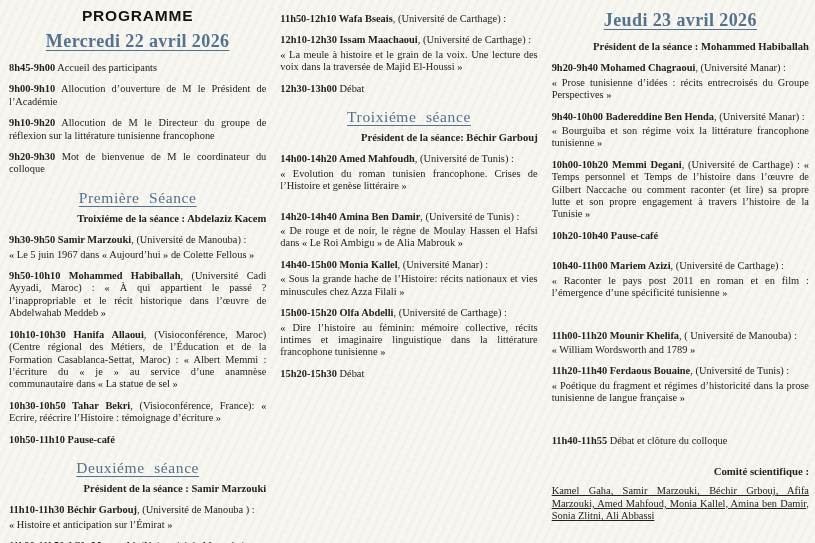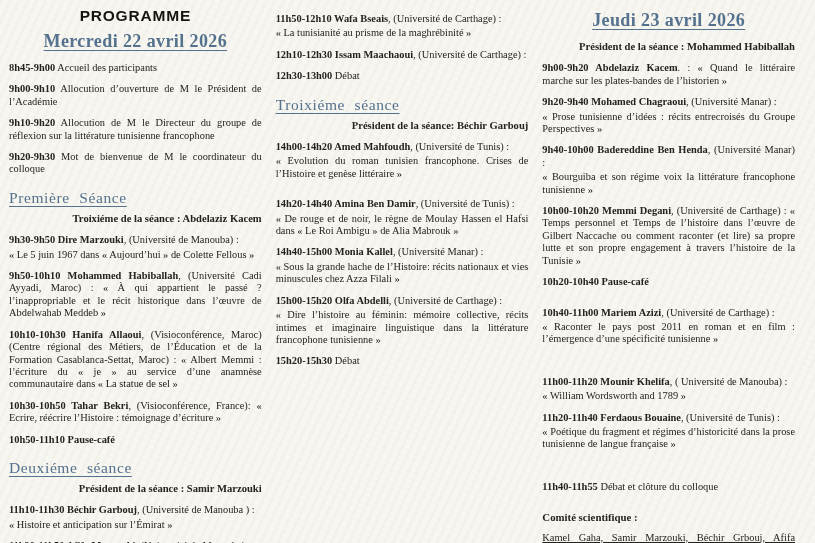--- a/index.html
+++ b/index.html
@@ -17,21 +17,21 @@
     font-family: "Liberation Serif", "DejaVu Serif", serif;
     color: #262220;
     --heading: #54718d;
   }
   .page {
     box-sizing: border-box;
     width: 815px;
     height: 468px;
     display: flex;
     gap: 14px;
-    padding: 4px 20px 0 9px;
+    padding: 4px 6px 0 9px;
   }
   .col { flex: 1; min-width: 0; }
 
   .prog-title {
     font-family: "Liberation Sans", "DejaVu Sans", sans-serif;
     font-weight: bold;
     font-size: 15.5px;
     letter-spacing: 0.8px;
     text-align: center;
     color: #151412;
@@ -42,20 +42,21 @@
     text-align: center;
     color: var(--heading);
     font-weight: bold;
     font-size: 18px;
     letter-spacing: 0.4px;
     text-decoration: underline;
     text-underline-offset: 3px;
     margin: 6px 0 10px 0;
   }
   .h-session {
+    text-align: center;
     color: var(--heading);
     font-weight: normal;
     font-size: 15.5px;
     letter-spacing: 0.6px;
     word-spacing: 5px;
     text-decoration: underline;
     text-underline-offset: 3px;
     margin: 13px 0 6px 0;
   }
   .chair {
@@ -72,21 +73,21 @@
     margin: 9px 0 0 0;
   }
   .entry .lead { font-weight: bold; }
   .quote {
     font-size: 10.4px;
     line-height: 12.4px;
     text-align: justify;
     margin: 2px 0 0 0;
   }
   .committee {
-    text-align: left;
+    text-align: right;
     font-weight: bold;
     font-size: 10.8px;
     line-height: 12.4px;
     margin: 18px 0 0 0;
   }
   .names {
     font-size: 10.4px;
     line-height: 12.4px;
     text-align: justify;
     margin: 8px 0 0 0;
@@ -102,57 +103,56 @@
   <div class="col">
     <div class="prog-title">PROGRAMME</div>
     <div>
         <div class="h-day">Mercredi 22 avril 2026</div>
         <div class="entry"><span class="lead">8h45-9h00</span> Accueil des participants</div>
         <div class="entry"><span class="lead">9h00-9h10</span> Allocution d’ouverture de M le Président de l’Académie</div>
         <div class="entry"><span class="lead">9h10-9h20</span> Allocution de M le Directeur du groupe de réflexion sur la littérature tunisienne francophone</div>
         <div class="entry"><span class="lead">9h20-9h30</span> Mot de bienvenue de M le coordinateur du colloque</div>
         <div class="h-session">Première Séance</div>
         <div class="chair">Troixiéme de la séance : Abdelaziz Kacem</div>
-        <div class="entry"><span class="lead">9h30-9h50 Dire Marzouki</span>, (Université de Manouba) :</div>
+        <div class="entry"><span class="lead">9h30-9h50 Samir Marzouki</span>, (Université de Manouba) :</div>
         <div class="quote">« Le 5 juin 1967 dans « Aujourd’hui » de Colette Fellous »</div>
         <div class="entry"><span class="lead">9h50-10h10 Mohammed Habiballah</span>, (Université Cadi Ayyadi, Maroc) : « À qui appartient le passé ? l’inappropriable et le récit historique dans l’œuvre de Abdelwahab Meddeb »</div>
         <div class="entry"><span class="lead">10h10-10h30 Hanifa Allaoui</span>, (Visioconférence, Maroc) (Centre régional des Métiers, de l’Éducation et de la Formation Casablanca-Settat, Maroc) : « Albert Memmi : l’écriture du « je » au service d’une anamnèse communautaire dans « La statue de sel »</div>
         <div class="entry"><span class="lead">10h30-10h50 Tahar Bekri</span>, (Visioconférence, France): « Ecrire, réécrire l’Histoire : témoignage d’écriture »</div>
         <div class="entry"><span class="lead">10h50-11h10 Pause-café</span></div>
         <div class="h-session">Deuxiéme séance</div>
         <div class="chair">Président de la séance : Samir Marzouki</div>
         <div class="entry"><span class="lead">11h10-11h30 Béchir Garbouj</span>, (Université de Manouba ) :</div>
         <div class="quote">« Histoire et anticipation sur l’Émirat »</div>
         <div class="entry"><span class="lead">11h30-11h50 Afifa Marzouki</span>, (Université de Manouba) :</div>
       </div>
   </div>
   <div class="col">
     <div>
         <div class="entry"><span class="lead">11h50-12h10 Wafa Bseais</span>, (Université de Carthage) :</div>
-        <div class="quote">« La tunisianité au prisme de la maghrébinité »</div>
         <div class="entry"><span class="lead">12h10-12h30 Issam Maachaoui</span>, (Université de Carthage) :</div>
+        <div class="quote">« La meule à histoire et le grain de la voix. Une lecture des voix dans la traversée de Majid El-Houssi »</div>
         <div class="entry"><span class="lead">12h30-13h00</span> Débat</div>
         <div class="h-session">Troixiéme séance</div>
         <div class="chair">Président de la séance: Béchir Garbouj</div>
         <div class="entry"><span class="lead">14h00-14h20 Amed Mahfoudh</span>, (Université de Tunis) :</div>
         <div class="quote">« Evolution du roman tunisien francophone. Crises de l’Histoire et genèse littéraire »</div>
         <div class="entry gap-lg"><span class="lead">14h20-14h40 Amina Ben Damir</span>, (Université de Tunis) :</div>
         <div class="quote">« De rouge et de noir, le règne de Moulay Hassen el Hafsi dans « Le Roi Ambigu » de Alia Mabrouk »</div>
         <div class="entry"><span class="lead">14h40-15h00 Monia Kallel</span>, (Université Manar) :</div>
         <div class="quote">« Sous la grande hache de l’Histoire: récits nationaux et vies minuscules chez Azza Filali »</div>
         <div class="entry"><span class="lead">15h00-15h20 Olfa Abdelli</span>, (Université de Carthage) :</div>
         <div class="quote">« Dire l’histoire au féminin: mémoire collective, récits intimes et imaginaire linguistique dans la littérature francophone tunisienne »</div>
         <div class="entry"><span class="lead">15h20-15h30</span> Débat</div>
       </div>
   </div>
   <div class="col">
     <div>
         <div class="h-day">Jeudi 23 avril 2026</div>
         <div class="chair">Président de la séance : Mohammed Habiballah</div>
-        <div class="entry"><span class="lead">9h00-9h20 Abdelaziz Kacem</span>. : « Quand le littéraire marche sur les plates-bandes de l’historien »</div>
         <div class="entry"><span class="lead">9h20-9h40 Mohamed Chagraoui</span>, (Université Manar) :</div>
         <div class="quote">« Prose tunisienne d’idées : récits entrecroisés du Groupe Perspectives »</div>
         <div class="entry"><span class="lead">9h40-10h00 Badereddine Ben Henda</span>, (Université Manar) :</div>
         <div class="quote">« Bourguiba et son régime voix la littérature francophone tunisienne »</div>
         <div class="entry"><span class="lead">10h00-10h20 Memmi Degani</span>, (Université de Carthage) : « Temps personnel et Temps de l’histoire dans l’œuvre de Gilbert Naccache ou comment raconter (et lire) sa propre lutte et son propre engagement à travers l’histoire de la Tunisie »</div>
         <div class="entry"><span class="lead">10h20-10h40 Pause-café</span></div>
         <div class="entry gap-lg"><span class="lead">10h40-11h00 Mariem Azizi</span>, (Université de Carthage) :</div>
         <div class="quote">« Raconter le pays post 2011 en roman et en film : l’émergence d’une spécificité tunisienne »</div>
         <div class="entry gap-sm"><span class="lead">11h00-11h20 Mounir Khelifa</span>, ( Université de Manouba) :</div>
         <div class="quote">« William Wordsworth and 1789 »</div>

